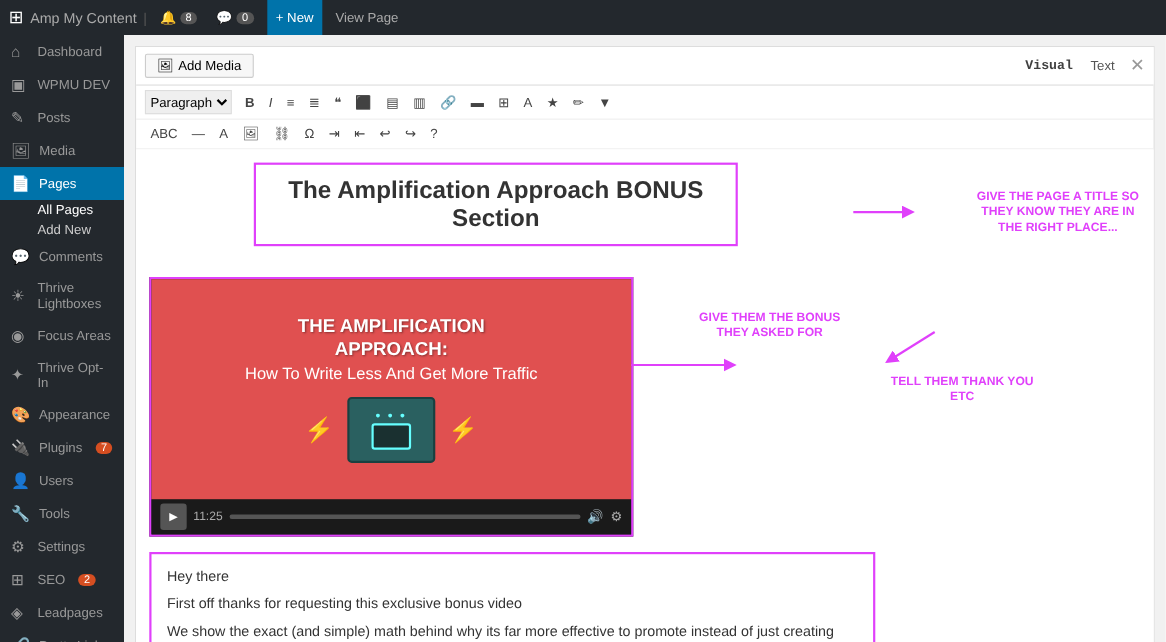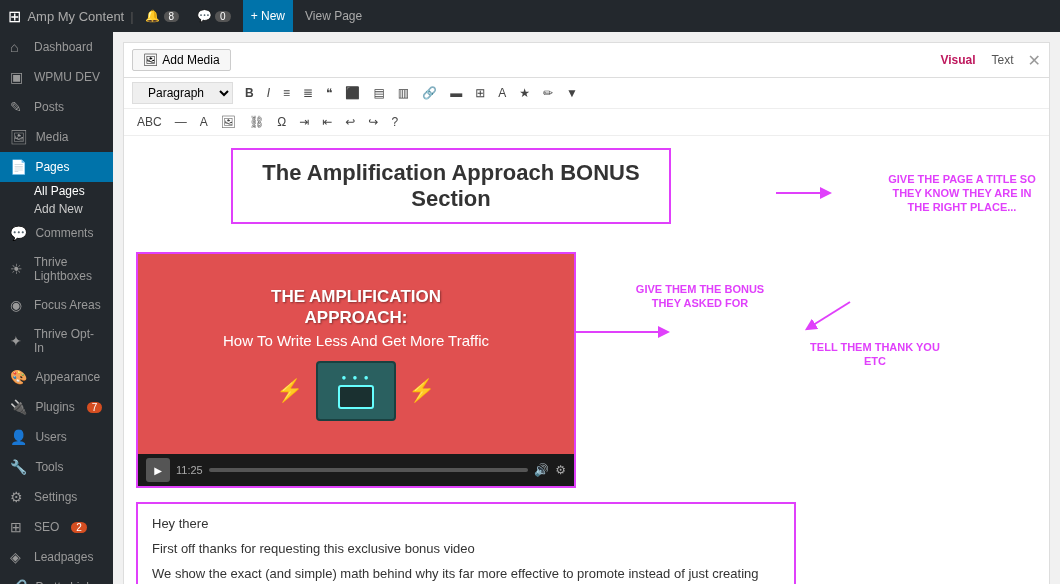--- a/index.html
+++ b/index.html
@@ -76,34 +76,34 @@
       margin-left: auto;
       display: flex;
       gap: 0;
     }
     .vt-tab {
       padding: 2px 8px;
       font-size: 12px;
       cursor: pointer;
       color: #555;
     }
-    .vt-tab.active { color: #be185d; font-weight: 600; }
+    .vt-tab.active { color: #404040; font-weight: 600; font-family: Liberation Mono, monospace; }
     .close-btn { font-size: 16px; color: #999; cursor: pointer; margin-left: 6px; }
 
     .editor-toolbar-row {
       display: flex;
       align-items: center;
       padding: 4px 8px;
       border-bottom: 1px solid #eee;
       gap: 3px;
       flex-wrap: wrap;
     }
     .format-select {
       font-size: 12px;
-      padding: 2px 11px;
+      padding: 2px 0;
       border: 1px solid #ddd;
       margin-right: 4px;
     }
     .tb-btn {
       padding: 2px 5px;
       font-size: 12px;
       cursor: pointer;
       color: #444;
       border: none;
       background: none;

